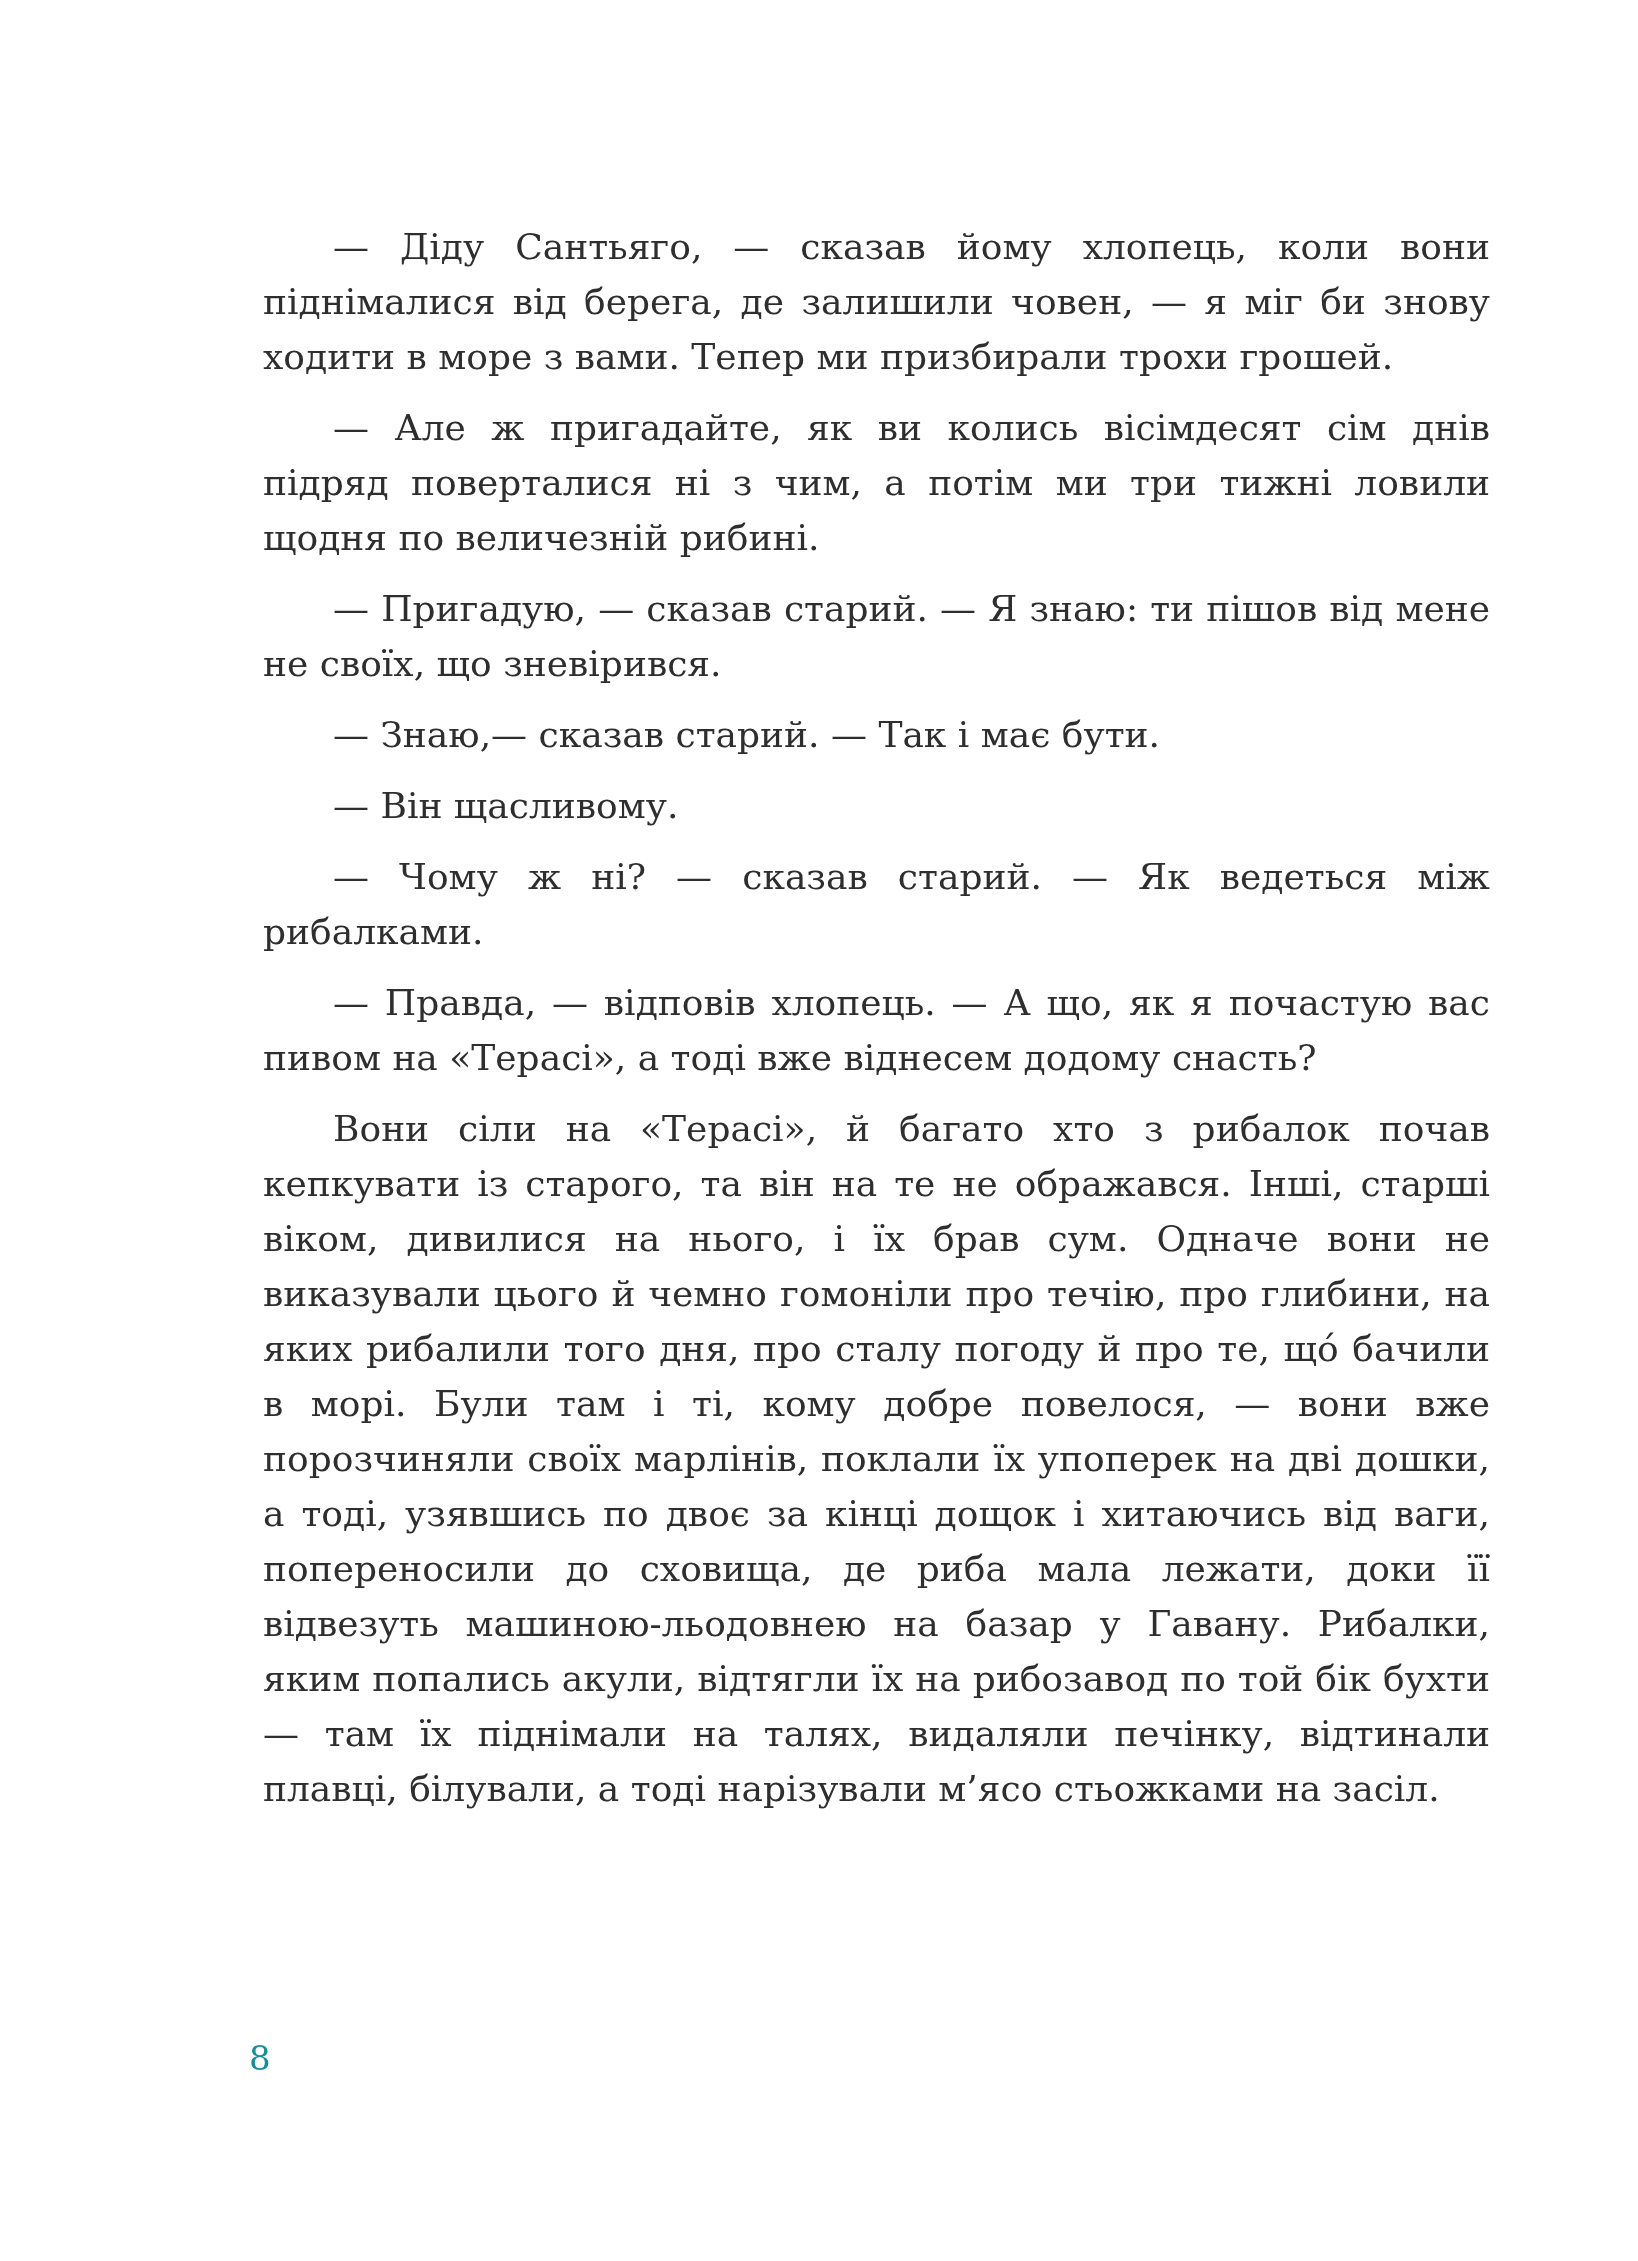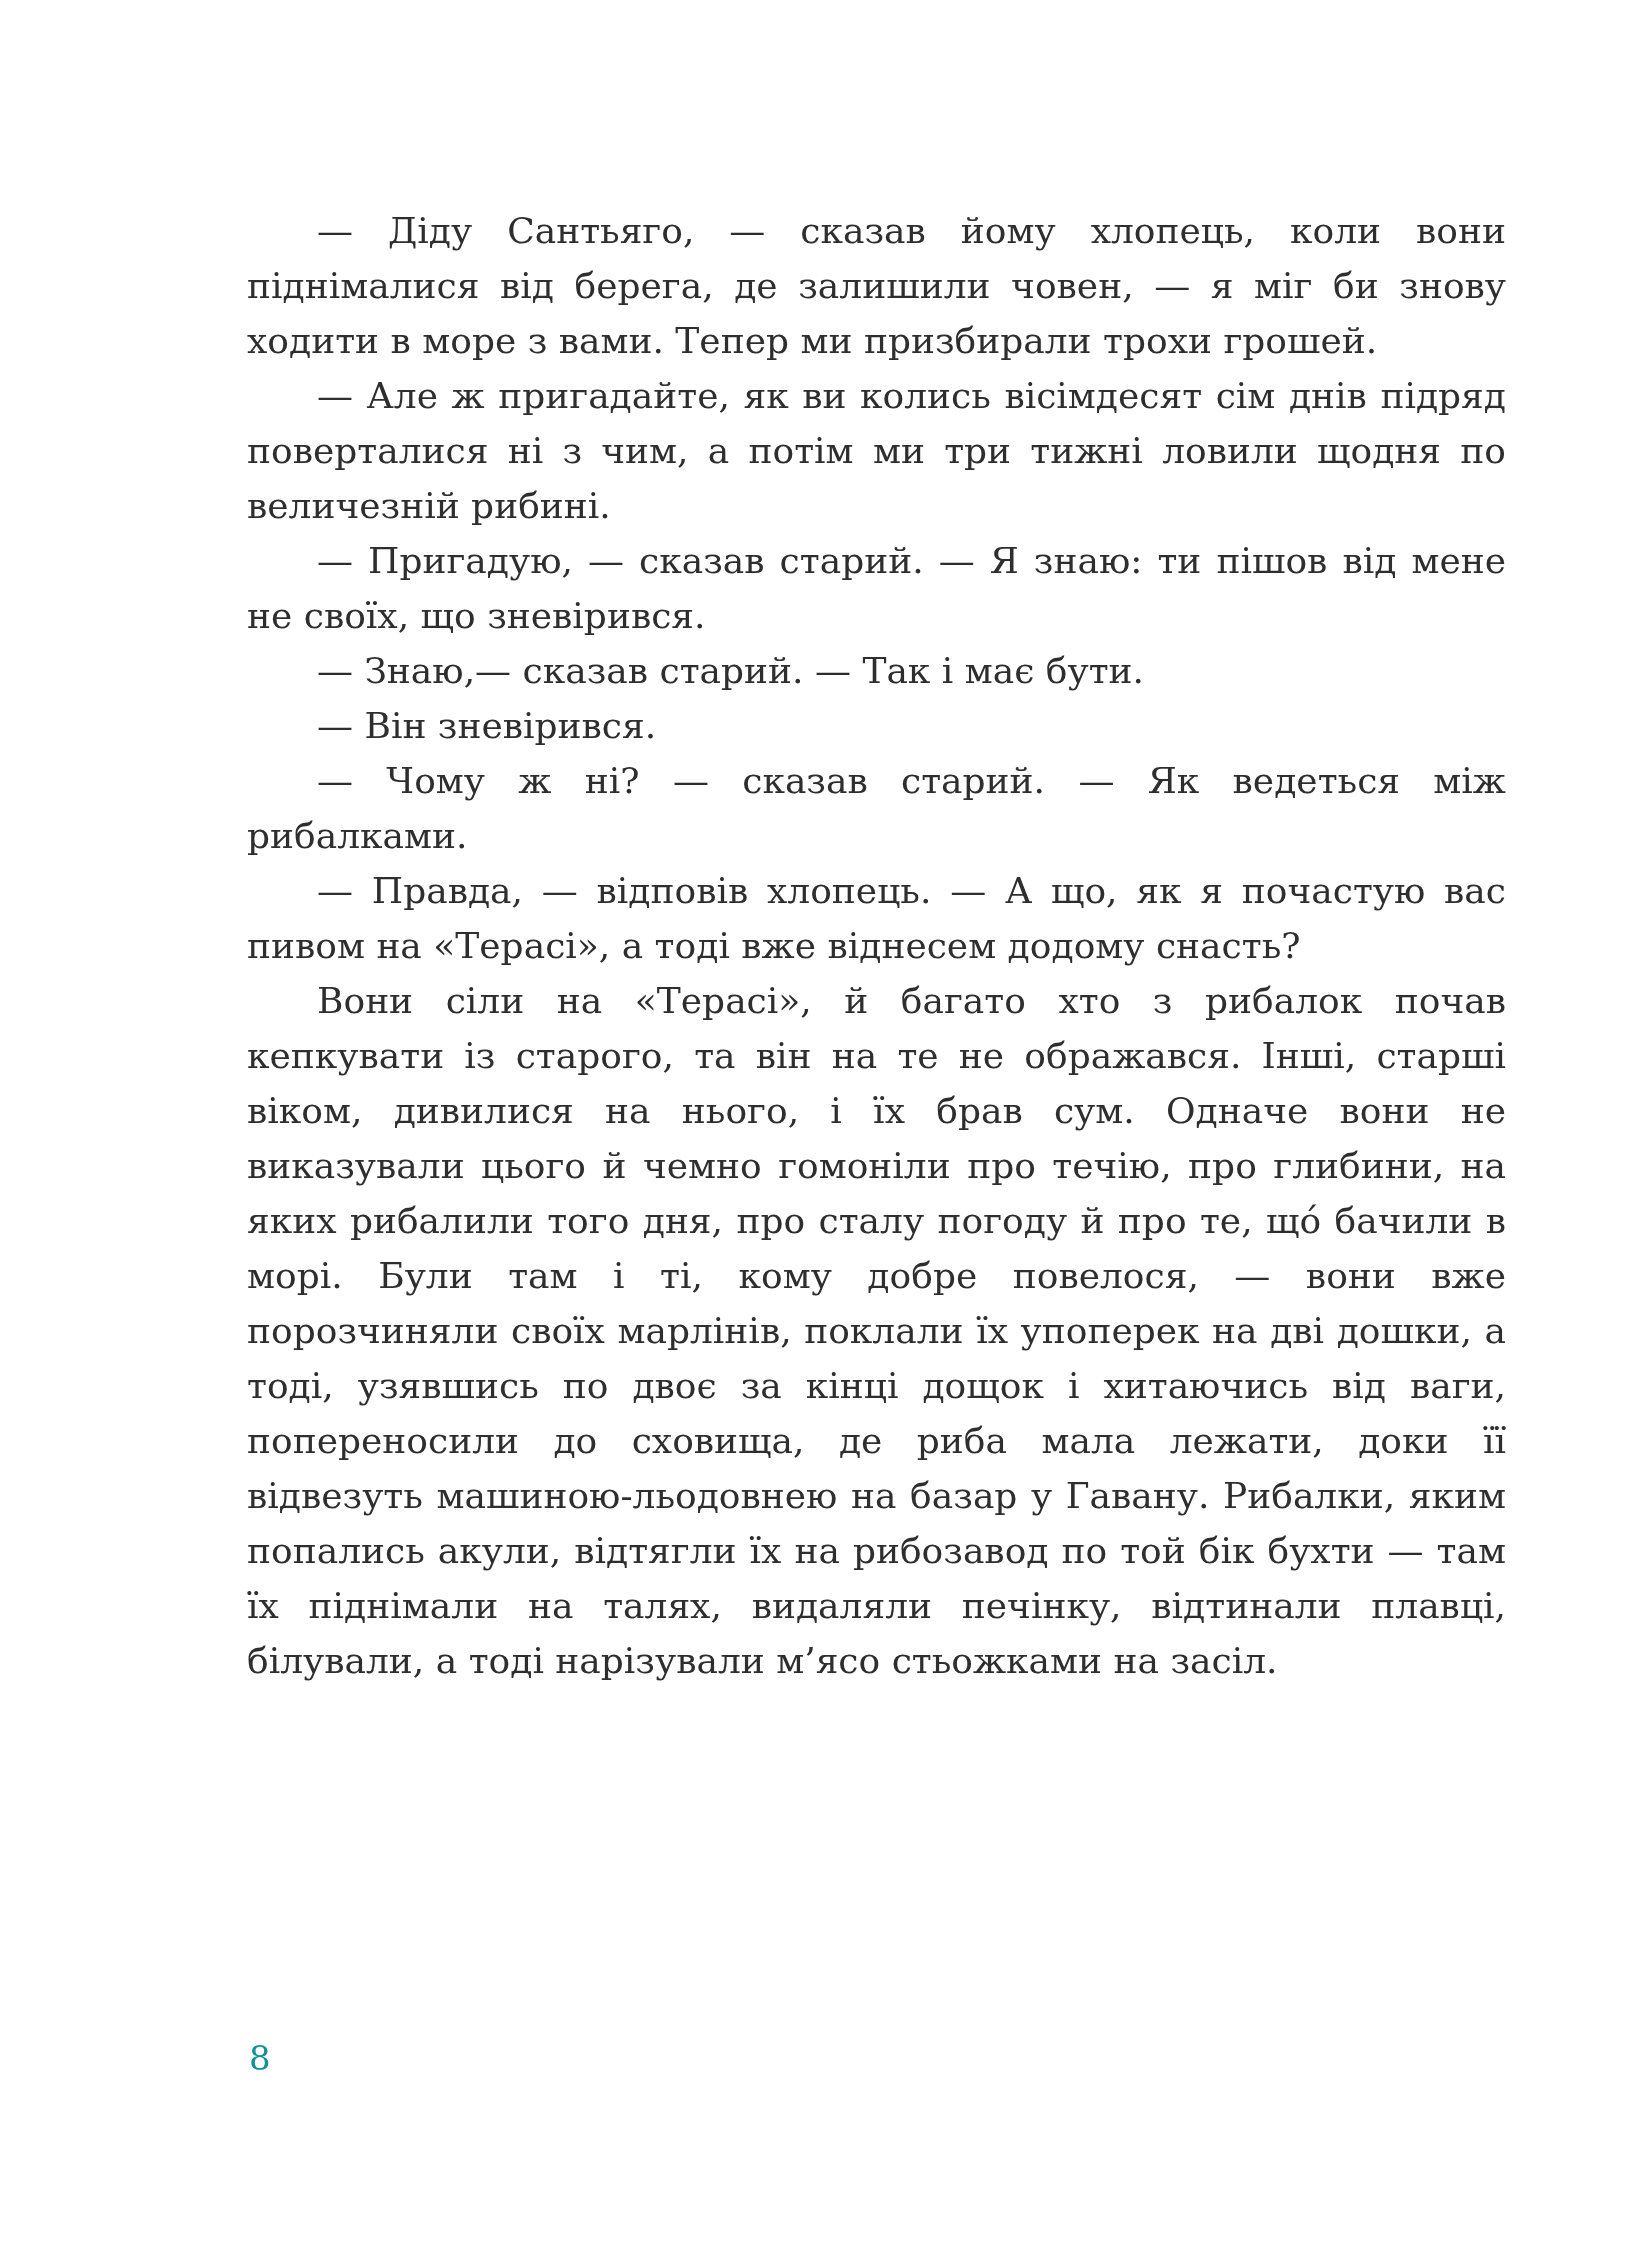--- a/index.html
+++ b/index.html
@@ -19,21 +19,21 @@
     position: absolute;
     left: 247px;
     top: 203px;
     width: 1259px;
     color: #2e2e2e;
     font-size: 36px;
     line-height: 55px;
     text-align: justify;
   }
   .text-block p {
-    margin: 0;
+    margin: 16px;
     padding: 0;
     text-indent: 70px;
   }
   .page-number {
     position: absolute;
     left: 249px;
     top: 2041px;
     color: #0f9199;
     font-size: 34px;
     line-height: 1;
@@ -42,20 +42,20 @@
 </style>
 </head>
 <body>
 
 <div class="page">
   <div class="text-block">
     <p>— Діду Сантьяго, — сказав йому хлопець, коли вони піднімалися від берега, де залишили човен, — я міг би знову ходити в море з вами. Тепер ми призбирали трохи грошей.</p>
     <p>— Але ж пригадайте, як ви колись вісімдесят сім днів підряд поверталися ні з чим, а потім ми три тижні ловили щодня по величезній рибині.</p>
     <p>— Пригадую, — сказав старий. — Я знаю: ти пішов від мене не своїх, що зневірився.</p>
     <p>— Знаю,— сказав старий. — Так і має бути.</p>
-    <p>— Він зневірився.</p>
+    <p>— Він щасливому.</p>
     <p>— Чому ж ні? — сказав старий. — Як ведеться між рибалками.</p>
     <p>— Правда, — відповів хлопець. — А що, як я почастую вас пивом на «Терасі», а тоді вже віднесем додому снасть?</p>
     <p>Вони сіли на «Терасі», й багато хто з рибалок почав кепкувати із старого, та він на те не ображався. Інші, старші віком, дивилися на нього, і їх брав сум. Одначе вони не виказували цього й чемно гомоніли про течію, про глибини, на яких рибалили того дня, про сталу погоду й про те, щó бачили в морі. Були там і ті, кому добре повелося, — вони вже порозчиняли своїх марлінів, поклали їх упоперек на дві дошки, а тоді, узявшись по двоє за кінці дощок і хитаючись від ваги, попереносили до сховища, де риба мала лежати, доки її відвезуть машиною-льодовнею на базар у Гавану. Рибалки, яким попались акули, відтягли їх на рибозавод по той бік бухти — там їх піднімали на талях, видаляли печінку, відтинали плавці, білували, а тоді нарізували м’ясо стьожками на засіл.</p>
   </div>
   <div class="page-number">8</div>
 </div>
 
 
 </body></html>

